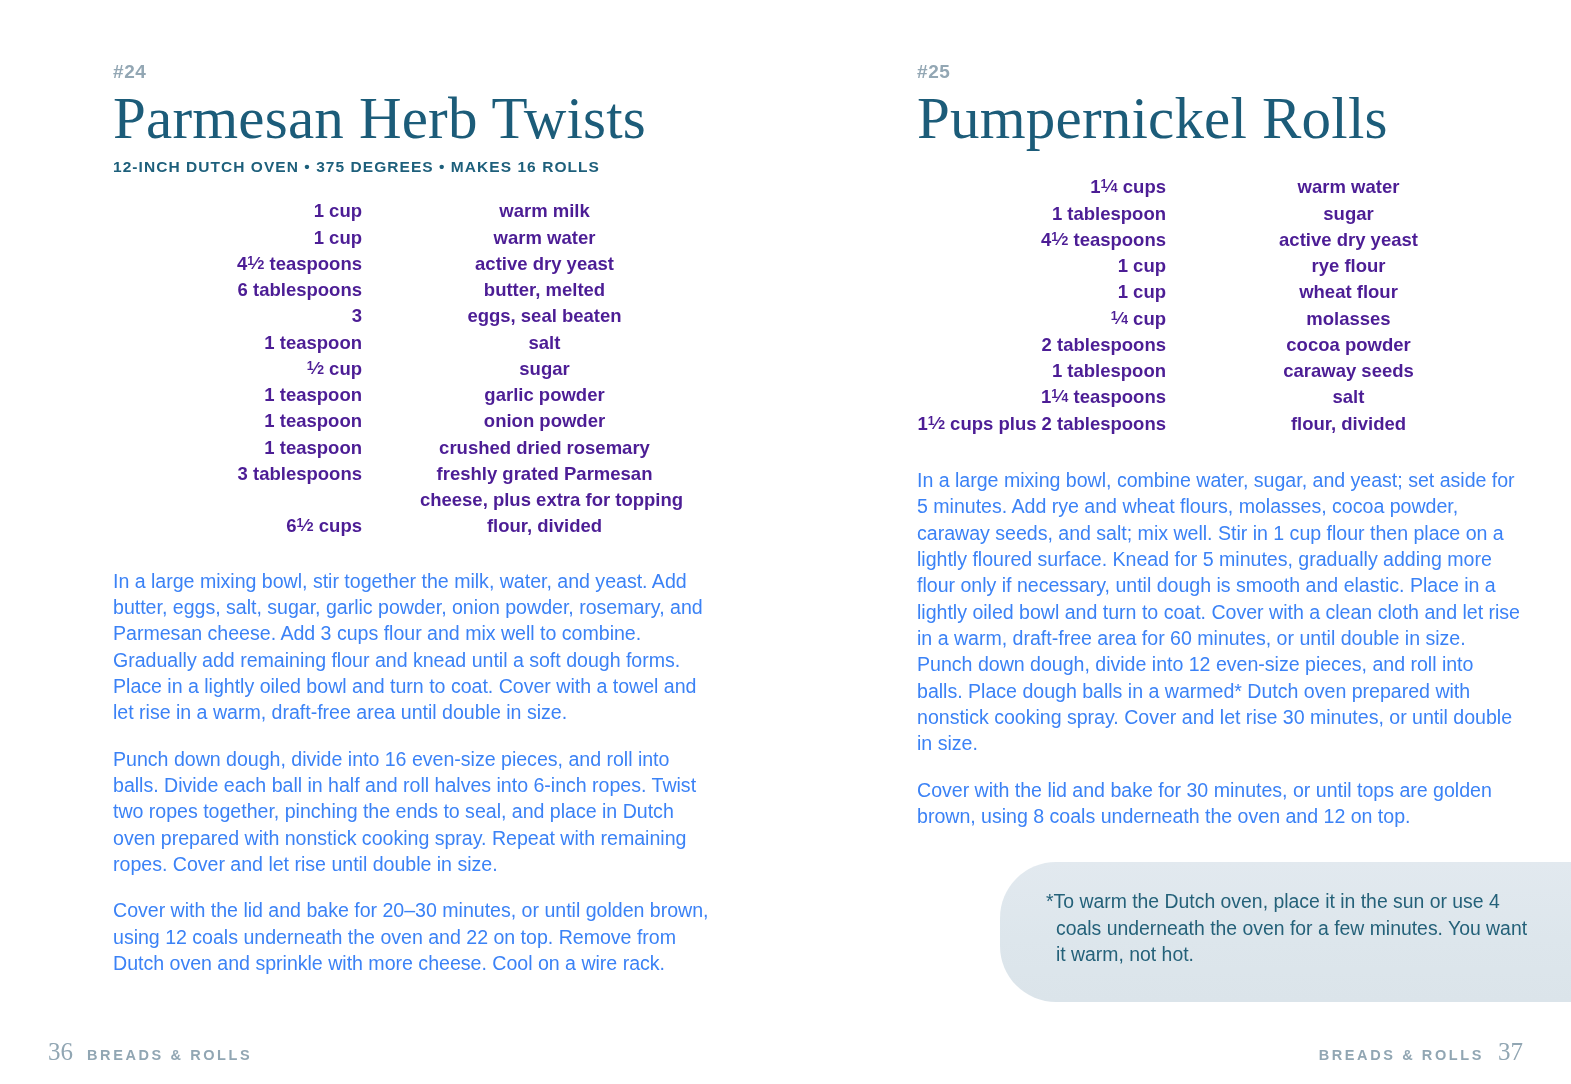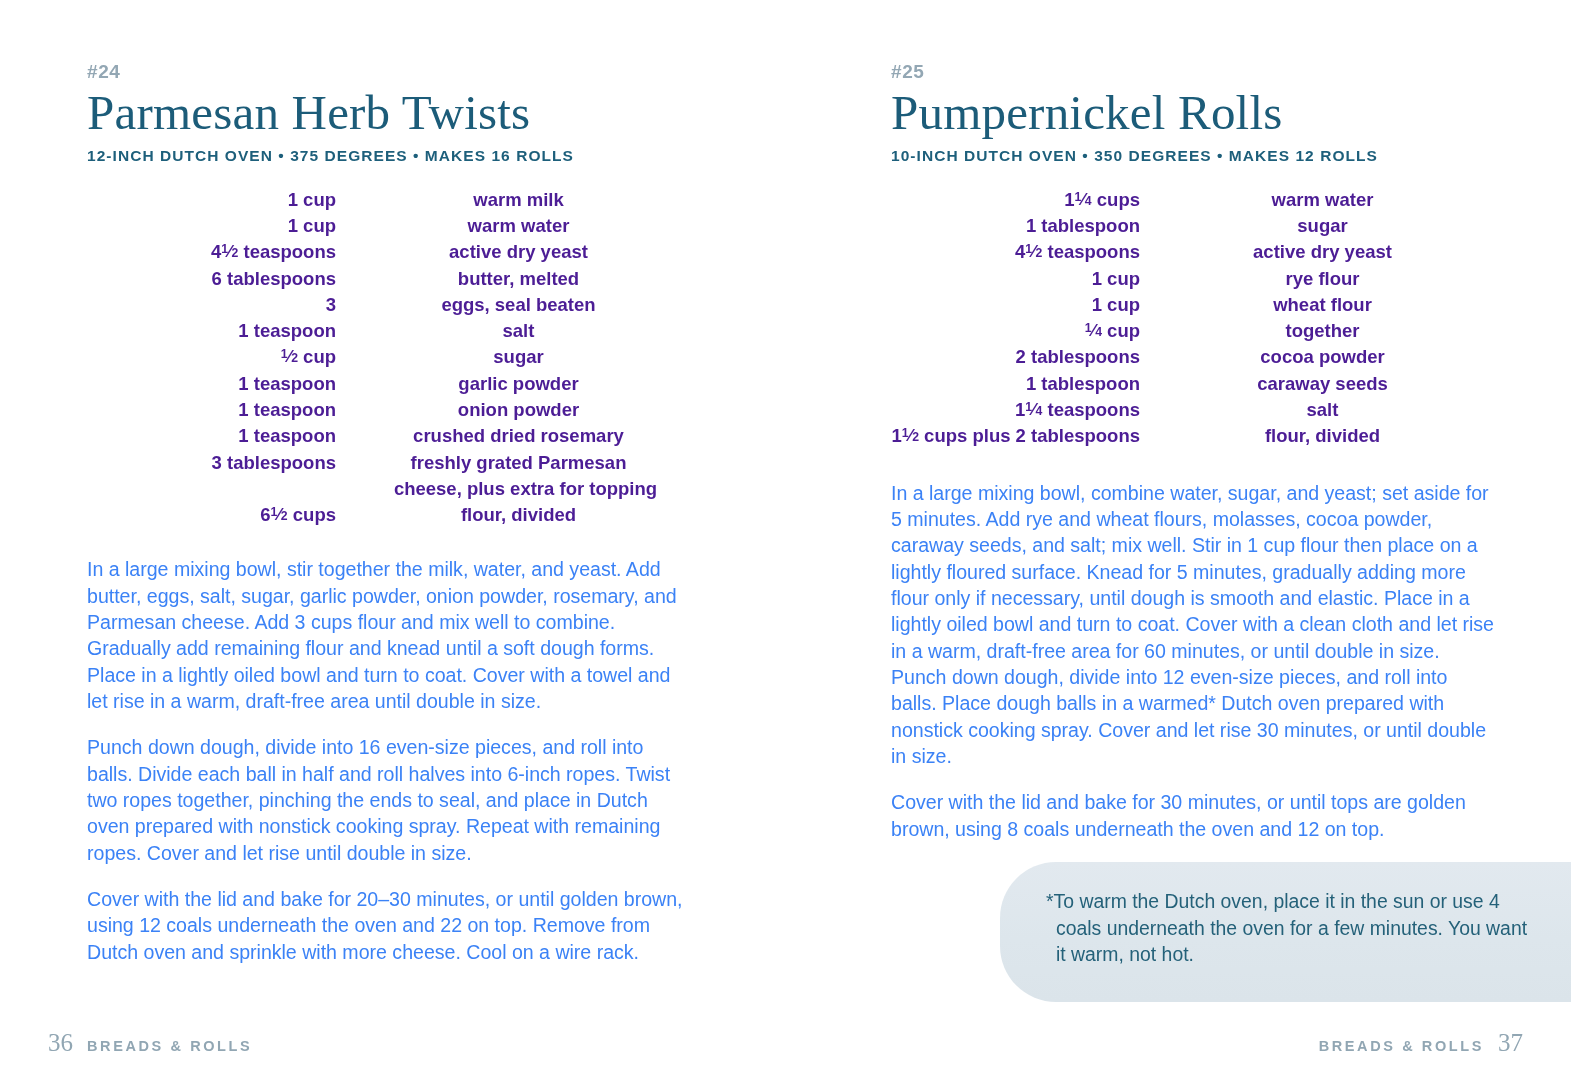--- a/index.html
+++ b/index.html
@@ -26,37 +26,38 @@
     top: 0;
     width: 785px;
     height: 1084px;
   }
   .page-left  { left: 0; }
   .page-right { left: 786px; }
 
   .page-inner {
     position: absolute;
     top: 62px;
+    margin-left: 26px;
   }
   .page-left .page-inner  { left: 87px; width: 605px; }
   .page-right .page-inner { left: 105px; width: 605px; }
 
   
   .recipe-number {
     font-size: 19px;
     font-weight: 700;
     letter-spacing: 0.6px;
     color: #93a7b4;
     line-height: 1;
     margin-bottom: 4px;
   }
 
   .recipe-title {
     font-family: "Liberation Serif", "DejaVu Serif", serif;
-    font-size: 49px;
+    font-size: 59px;
     font-weight: 400;
     color: #1c5c79;
     line-height: 1.14;
     letter-spacing: 0.2px;
     white-space: nowrap;
   }
 
   .recipe-subtitle {
     font-size: 15.5px;
     font-weight: 700;
@@ -136,21 +137,21 @@
     font-size: 19.4px;
     color: #246179;
     line-height: 1.37;
     text-indent: -10px;
     padding-left: 10px;
   }
 
   
   .footer {
     position: absolute;
-    bottom: 29px;
+    bottom: 20px;
     display: flex;
     align-items: baseline;
     gap: 14px;
   }
   .footer-left  { left: 48px; }
   .footer-right { right: 48px; }
 
   .folio {
     font-family: "Liberation Serif", "DejaVu Serif", serif;
     font-size: 25px;
@@ -246,21 +247,20 @@
     </div>
   </div>
 
   <div class="page page-right">
     <div class="page-inner">
 
       <div class="recipe-number">#25</div>
 
       <h1 class="recipe-title">Pumpernickel Rolls</h1>
 
-      <div class="recipe-subtitle">10-INCH DUTCH OVEN • 350 DEGREES • MAKES 12 ROLLS</div>
 
       <table class="ingredients">
         <tbody>
             <tr>
               <td class="ing-qty">1<span class="frac"><sup>1</sup><span class="sl">⁄</span><sub>4</sub></span> cups</td>
               <td class="ing-name">warm water</td>
             </tr>
             <tr>
               <td class="ing-qty">1 tablespoon</td>
               <td class="ing-name">sugar</td>
@@ -272,21 +272,21 @@
             <tr>
               <td class="ing-qty">1 cup</td>
               <td class="ing-name">rye flour</td>
             </tr>
             <tr>
               <td class="ing-qty">1 cup</td>
               <td class="ing-name">wheat flour</td>
             </tr>
             <tr>
               <td class="ing-qty"><span class="frac"><sup>1</sup><span class="sl">⁄</span><sub>4</sub></span> cup</td>
-              <td class="ing-name">together</td>
+              <td class="ing-name">molasses</td>
             </tr>
             <tr>
               <td class="ing-qty">2 tablespoons</td>
               <td class="ing-name">cocoa powder</td>
             </tr>
             <tr>
               <td class="ing-qty">1 tablespoon</td>
               <td class="ing-name">caraway seeds</td>
             </tr>
             <tr>

